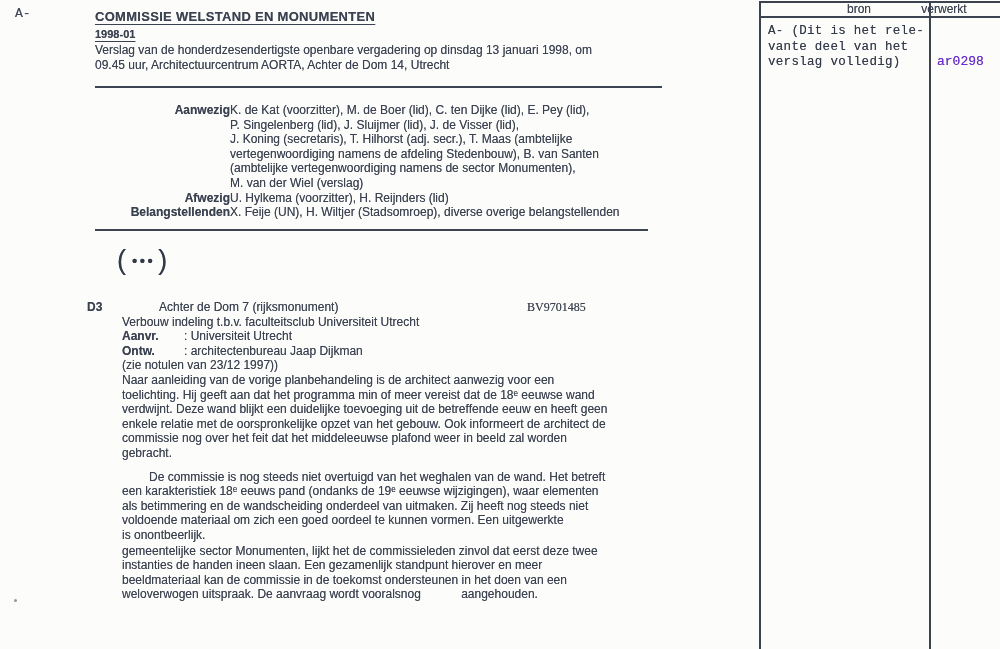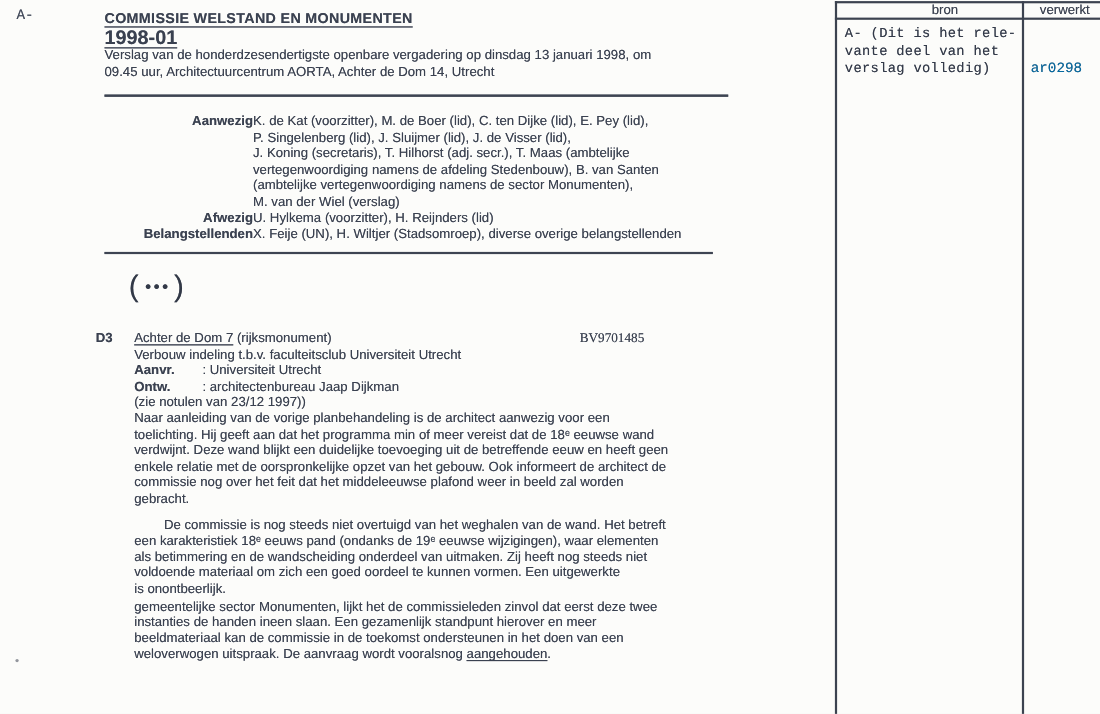--- a/index.html
+++ b/index.html
@@ -4,36 +4,36 @@
 <style>
   html,body{margin:0;padding:0;background:#e8e8e6;}
   .page{
     position:relative; width:1000px; height:649px; overflow:hidden;
     background:#fcfcfa;
     font-family:"Liberation Sans", sans-serif;
     color:#3a4150;
     text-shadow:0 0 .45px rgba(58,65,80,.65);
     font-size:12px; line-height:14.6px;
   }
-  .u{text-decoration:underline; text-underline-offset:2px;}
+  .u{text-underline-offset:2px;margin-left:37px;}
   .line{white-space:nowrap;}
 
   
   .margin-mark{
     position:absolute; left:15px; top:7px;
     font-family:"Liberation Mono", monospace; font-size:13px; color:#444c5c;
   }
   .scan-speck{position:absolute; left:14px; top:599px; width:3px; height:3px;
     border-radius:50%; background:rgba(60,66,80,.55);}
 
   
   .doc-header{position:absolute; left:95px; top:10px; width:580px;}
   .doc-title{font-size:13px; font-weight:bold; letter-spacing:.3px;
     text-decoration:underline; text-underline-offset:3px; display:inline-block;}
-  .doc-number{font-size:18px; font-weight:bold; text-decoration:underline;
+  .doc-number{font-size:11px; font-weight:bold; text-decoration:underline;
     text-underline-offset:3px; display:table; margin-top:2px;}
   .doc-subtitle{margin-top:2px;}
 
   .rule{position:absolute; height:2px; background:#3d4452; box-shadow:0 0 .6px rgba(61,68,82,.8);}
   .rule1{left:95px; top:86px; width:567px;}
   .rule2{left:95px; top:229px; width:553px;}
 
   
   .attendance{position:absolute; left:96px; top:103px; width:578px;}
   .att-row{display:flex;}
@@ -60,26 +60,26 @@
 
   
   .sb-line-v{position:absolute; width:1.6px; background:#3c4350; top:1px; height:648px;}
   .sb-left{left:759px;}
   .sb-div{left:929px;}
   .sb-line-h{position:absolute; height:1.6px; background:#3c4350; left:759px; width:241px;}
   .sb-top{top:1px;}
   .sb-head-rule{top:16px;}
   .sb-col{position:absolute; top:2px; text-align:center; font-size:12px; color:#3a4150;}
   .sb-col-bron{left:760px; width:198px;}
-  .sb-col-verwerkt{left:920px; width:48px;margin-left:24px;}
+  .sb-col-verwerkt{left:920px; width:48px;}
   .sb-note{position:absolute; left:768px; top:24px;
     font-family:"Liberation Mono", monospace; font-size:12.5px; line-height:15.5px;
     color:#333a49; letter-spacing:.3px;}
   .sb-verwerkt-value{position:absolute; left:937px; top:55px;
-    font-family:"Liberation Mono", monospace; font-size:13px; color:#0369a1;}
+    font-family:"Liberation Mono", monospace; font-size:13px; color:#6d28d9;}
 </style>
 </head>
 <body>
 
 <div class="page">
 
   <div class="margin-mark">A-</div>
   <div class="scan-speck"></div>
 
   <div class="doc-header">

